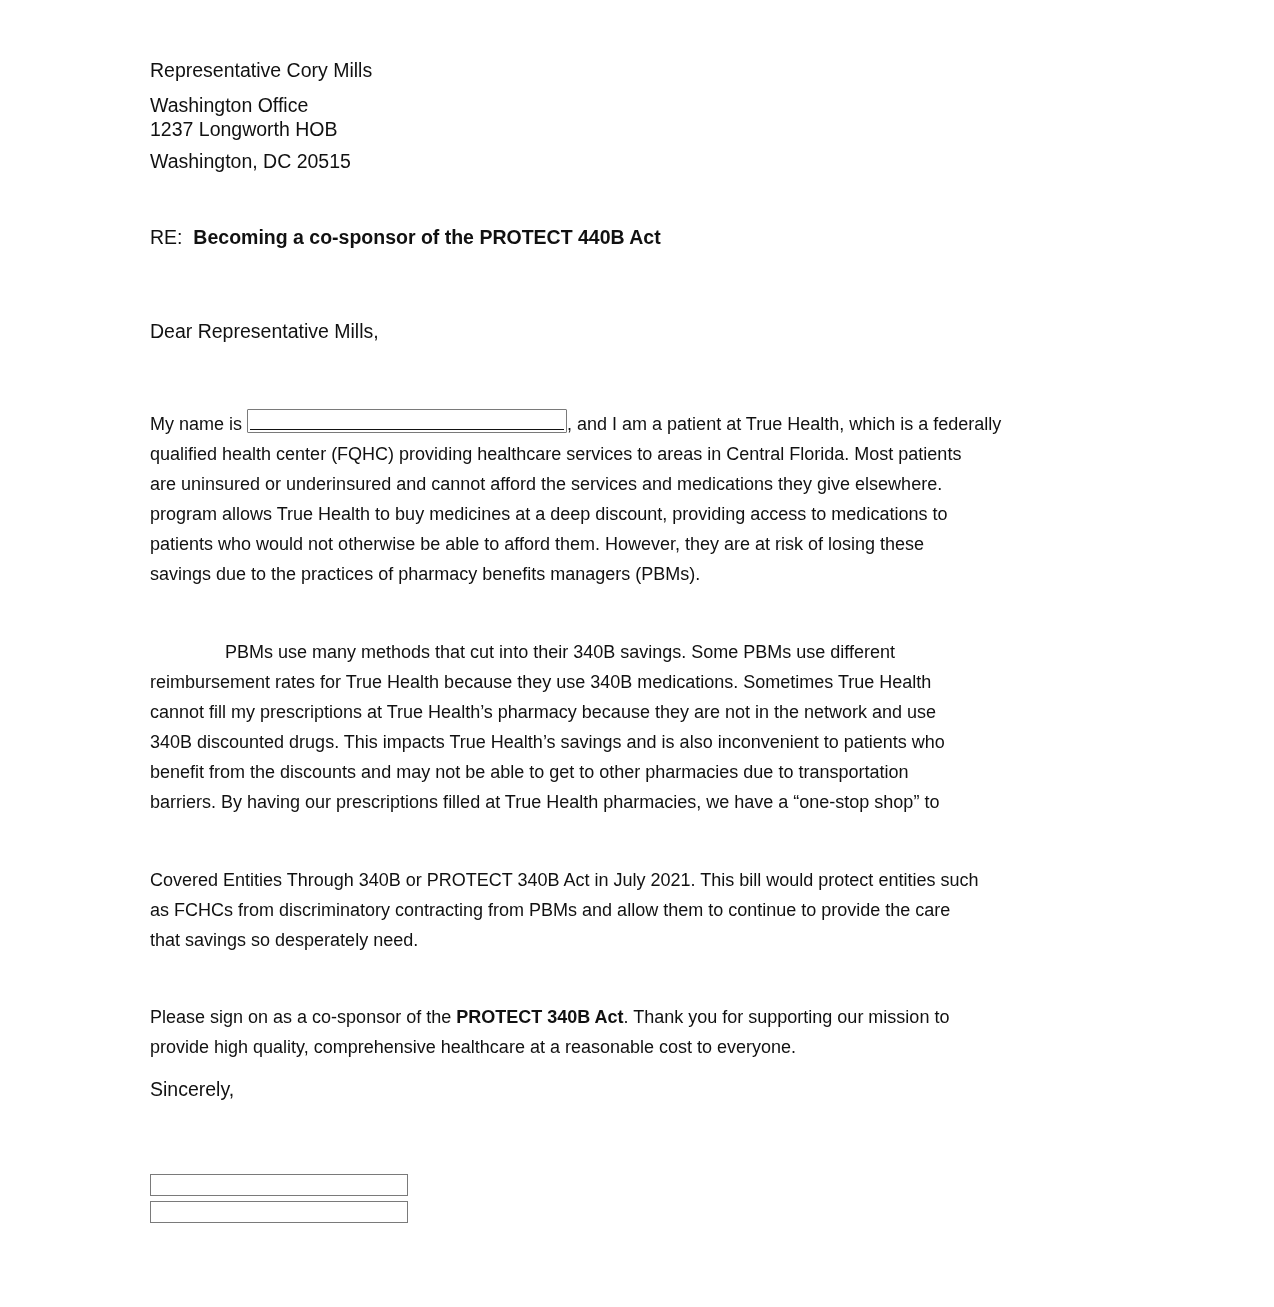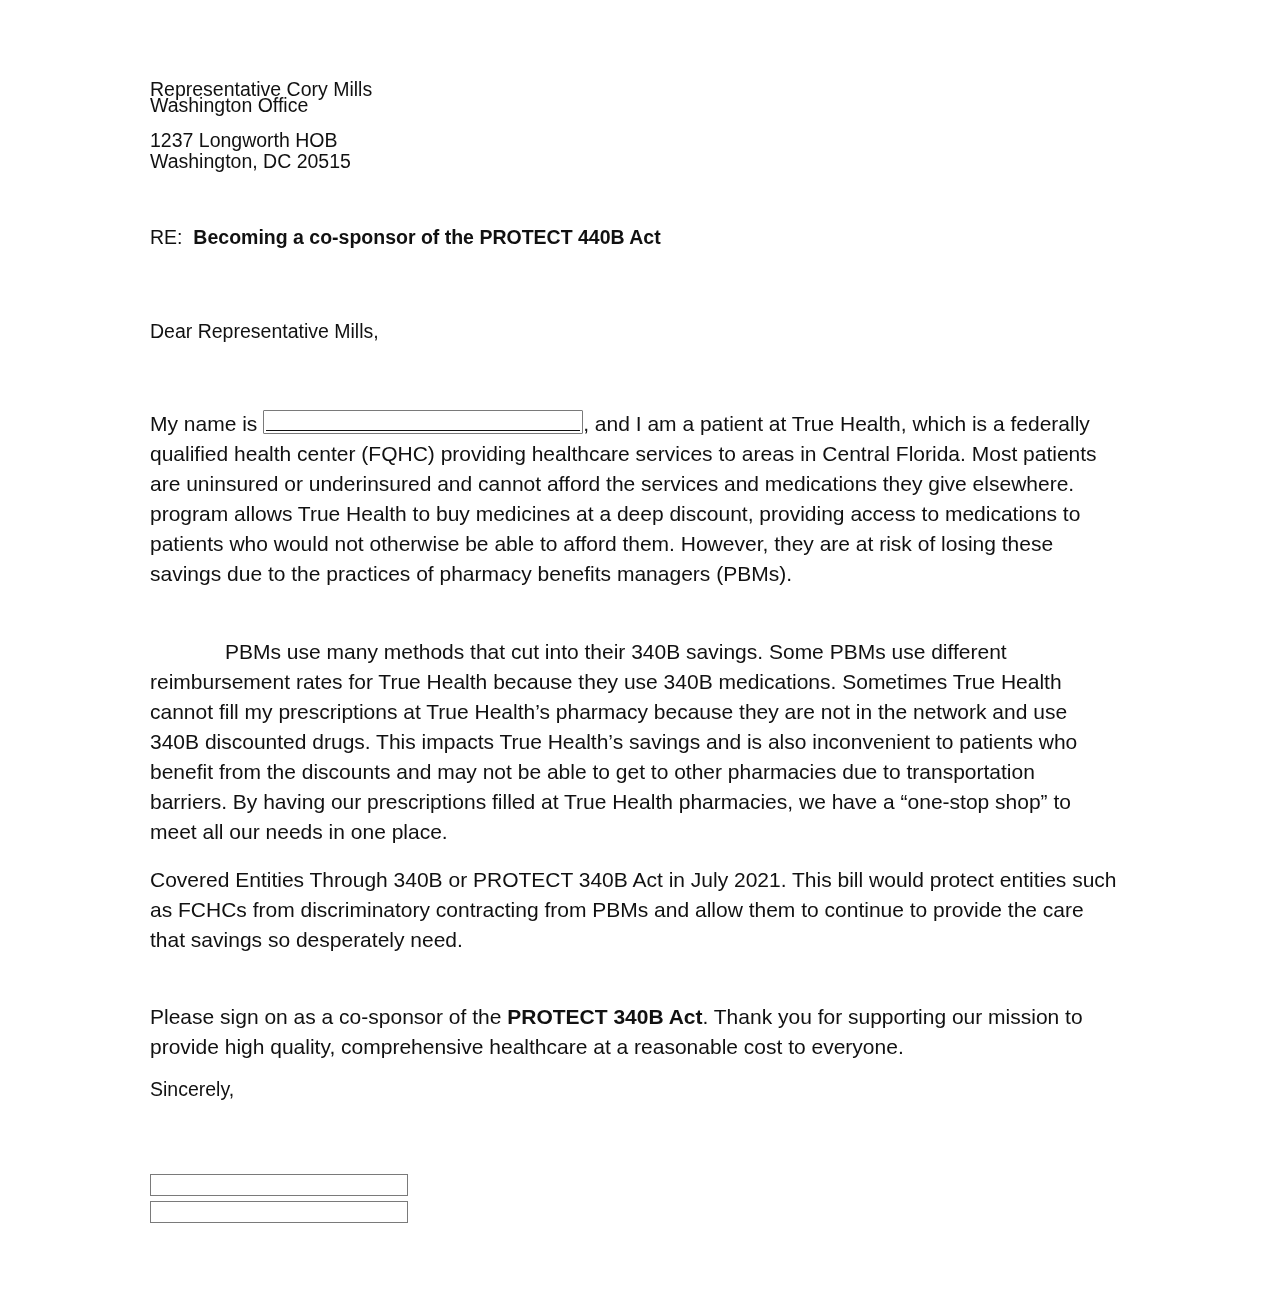--- a/index.html
+++ b/index.html
@@ -27,21 +27,21 @@
       font-size: 19.5px;
       line-height: 30px;
       white-space: nowrap;
     }
     .address .line { line-height: 28px; }
     .bold { font-weight: bold; }
     .para {
       position: absolute;
       left: 0;
       width: 975px;
-      font-size: 21px;
+      font-size: 18px;
       line-height: 30px;
     }
     .para .row {
       display: block;
       white-space: nowrap;
       height: 30px;
     }
     .indent { padding-left: 75px; }
     .field-box {
       display: inline-block;
@@ -69,23 +69,23 @@
       box-sizing: border-box;
       background: #fff;
     }
   </style>
 </head>
 <body>
 
 <div class="page">
 
   <div class="address">
-    <div class="line" style="top:75px">Representative Cory Mills</div>
+    <div class="line" style="top:56px">Representative Cory Mills</div>
     <div class="line" style="top:91px">Washington Office</div>
-    <div class="line" style="top:126px">1237 Longworth HOB</div>
+    <div class="line" style="top:115px">1237 Longworth HOB</div>
     <div class="line" style="top:147px">Washington, DC 20515</div>
   </div>
 
   <div class="line" style="top:222px">
     <span>RE:</span>&nbsp;&nbsp;<span class="bold">Becoming a co-sponsor of the PROTECT 440B Act</span>
   </div>
 
   <div class="line" style="top:316px">Dear Representative Mills,</div>
 
   <div class="para" style="top:409px">
@@ -97,21 +97,20 @@
     <span class="row">savings due to the practices of pharmacy benefits managers (PBMs).</span>
   </div>
 
   <div class="para" style="top:637px">
     <span class="row indent">PBMs use many methods that cut into their 340B savings.  Some PBMs use different</span>
     <span class="row">reimbursement rates for True Health because they use 340B medications. Sometimes True Health</span>
     <span class="row">cannot fill my prescriptions at True Health’s pharmacy because they are not in the network and use</span>
     <span class="row">340B discounted drugs.  This impacts True Health’s savings and is also inconvenient to patients who</span>
     <span class="row">benefit from the discounts and may not be able to get to other pharmacies due to transportation</span>
     <span class="row">barriers.  By having our prescriptions filled at True Health pharmacies, we have a “one-stop shop” to</span>
-    <span class="row">meet all our needs in one place.</span>
   </div>
 
   <div class="para" style="top:865px">
     <span class="row">Covered Entities Through 340B or PROTECT 340B Act in July 2021.  This bill would protect entities such</span>
     <span class="row">as FCHCs from discriminatory contracting from PBMs and allow them to continue to provide the care</span>
     <span class="row">that savings so desperately need.</span>
   </div>
 
   <div class="para" style="top:1002px">
     <span class="row"><span>Please sign on as a co-sponsor of the </span><span class="bold">PROTECT 340B Act</span><span>.  Thank you for supporting our mission to</span></span>

